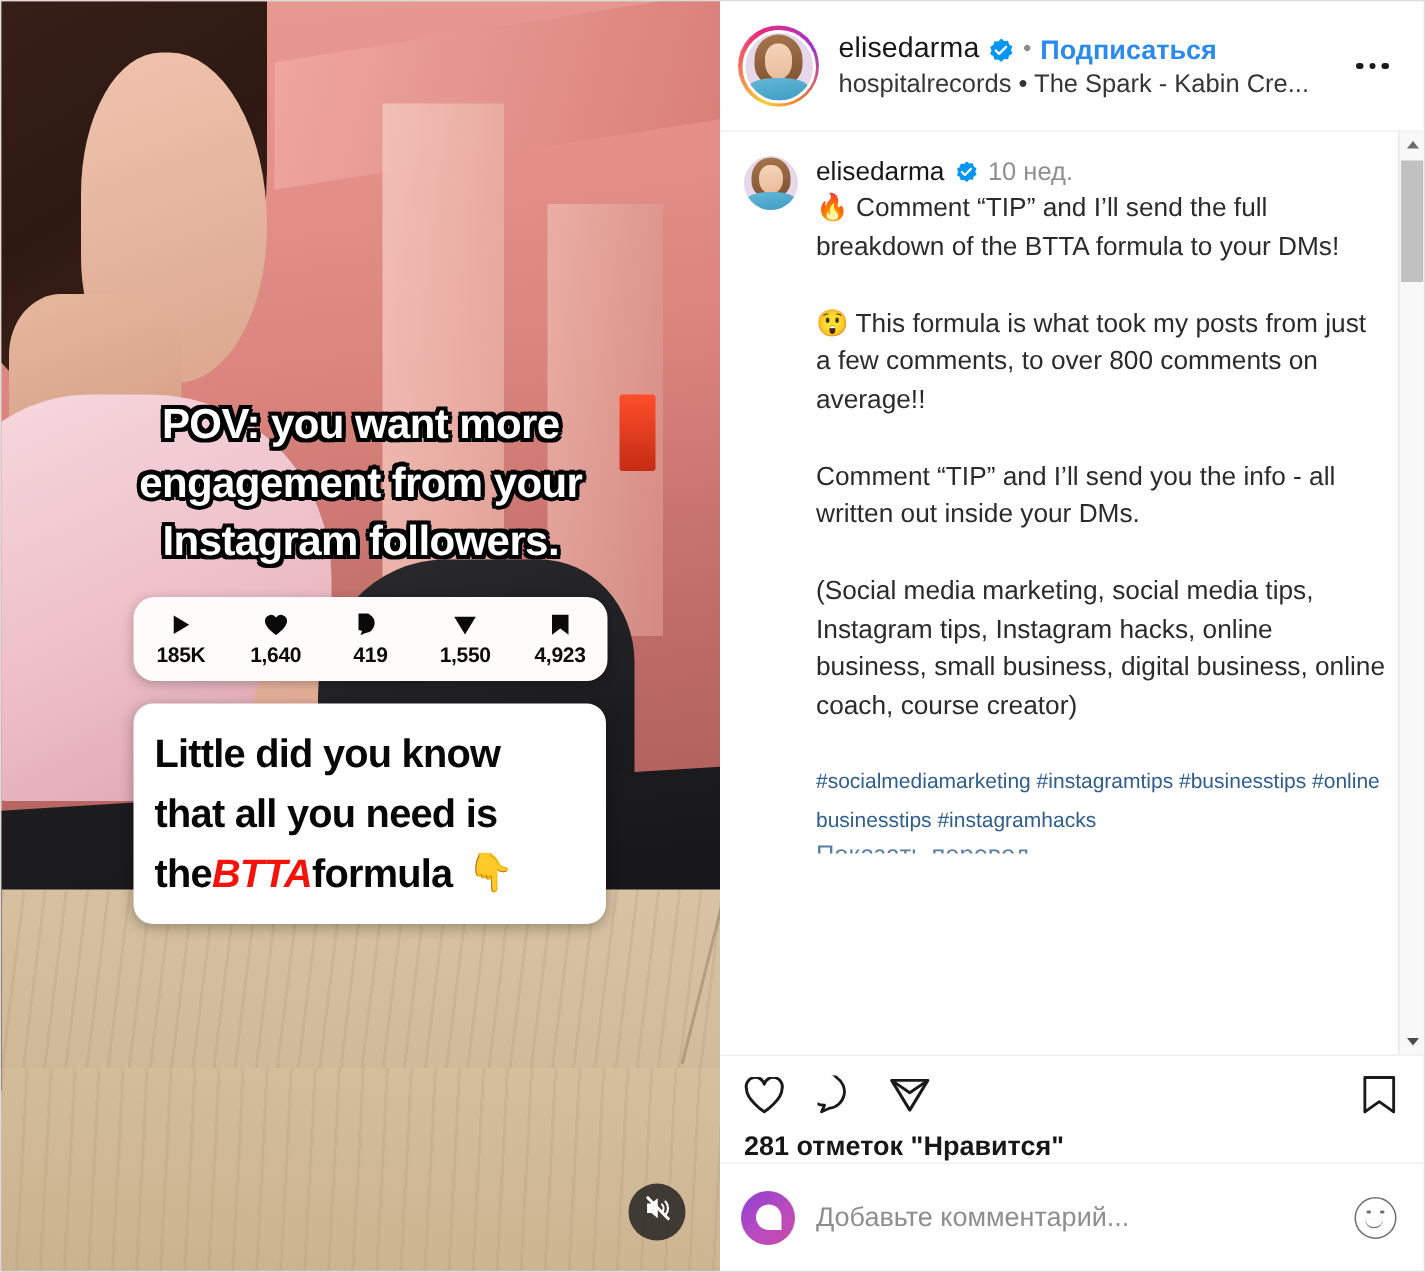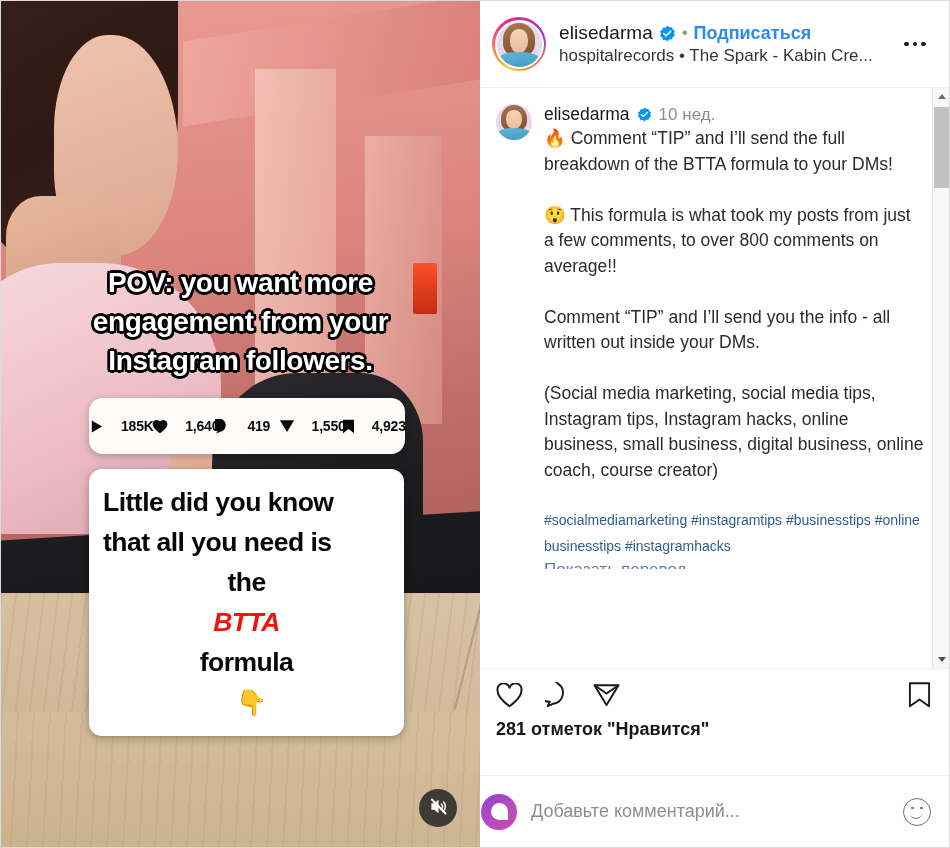--- a/index.html
+++ b/index.html
@@ -122,21 +122,21 @@
       0 -2.8px 0 #000, 0 2.8px 0 #000, -2.8px 0 0 #000, 2.8px 0 0 #000;
   }
   .stats-bar {
     position: absolute; left: 88px; top: 397px;
     width: 316px; height: 56px;
     background: #fdfcfa;
     border-radius: 14px;
     display: flex; align-items: center; justify-content: space-around;
     box-shadow: 0 2px 8px rgba(0,0,0,.25);
   }
-  .stat { display: flex; align-items: center; gap: 17px; width: 20%; }
+  .stat { display: flex; flex-direction: column; align-items: center; gap: 3px; width: 20%; }
   .stat .ic { height: 16px; display: flex; align-items: center; justify-content: center; }
   .stat .ic svg { display: block; }
   .stat .val {
     font-family: "Liberation Sans", sans-serif;
     font-weight: 700; font-size: 14px; color: #0a0a0a; letter-spacing: -.2px;
   }
   .white-box {
     position: absolute; left: 88px; top: 468px;
     width: 315px;
     background: #fff;
@@ -146,21 +146,21 @@
   }
   .white-box .line {
     font-family: "Liberation Sans", sans-serif;
     font-weight: 700;
     font-size: 26.5px;
     line-height: 40px;
     color: #070707;
     letter-spacing: -.5px;
     white-space: nowrap;
   }
-  .white-box .line.l3 { display: flex; align-items: center; gap: 0; flex-direction: column; }
+  .white-box .line.l3 { display: flex; gap: 0; }
   .btta { color: #f4120a; font-style: italic; }
   .point-down { font-size: 25px; margin-left: 10px; }
   .mute-btn {
     position: absolute; right: 23px; bottom: 20px;
     width: 38px; height: 38px; border-radius: 50%;
     background: rgba(30,30,30,.82);
     display: flex; align-items: center; justify-content: center;
     cursor: pointer;
   }
 
@@ -300,24 +300,23 @@
     margin-top: 5px;
     font-size: 16.5px; color: #737373;
     padding-bottom: 16px;
   }
 
   
   .comment-bar {
     border-top: 1px solid #efefef;
     height: 72px;
     display: flex; align-items: center;
-    padding: 0 18px 0 1px;
+    padding: 0 18px 0 14px;
     gap: 14px;
     flex: 0 0 72px;
-    margin-top: 35px;
   }
   .cb-avatar {
     width: 36px; height: 36px; border-radius: 50%;
     background: linear-gradient(140deg, #8e3fd4, #b94bbf 55%, #c94aa8);
     display: flex; align-items: center; justify-content: center;
     flex: 0 0 36px;
   }
   .cb-avatar .inner {
     width: 17px; height: 17px; border-radius: 50% 50% 0 50%;
     background: #fff;

